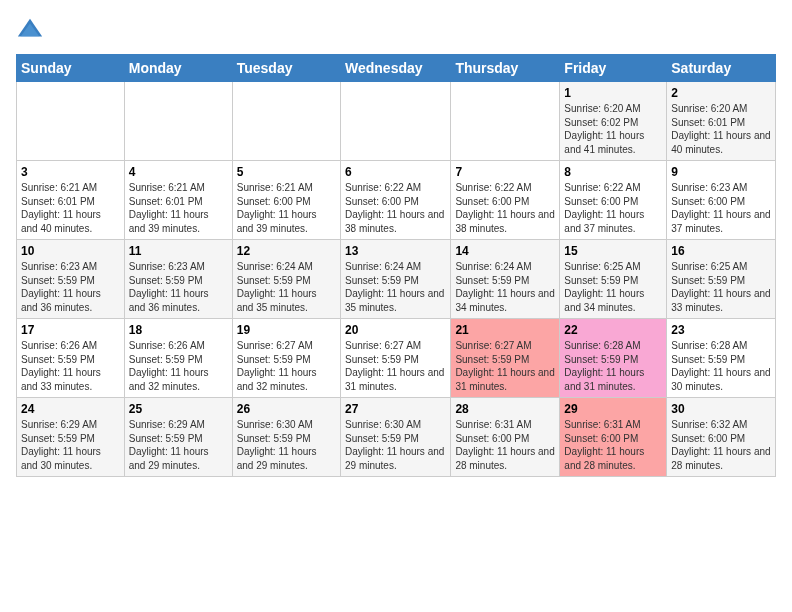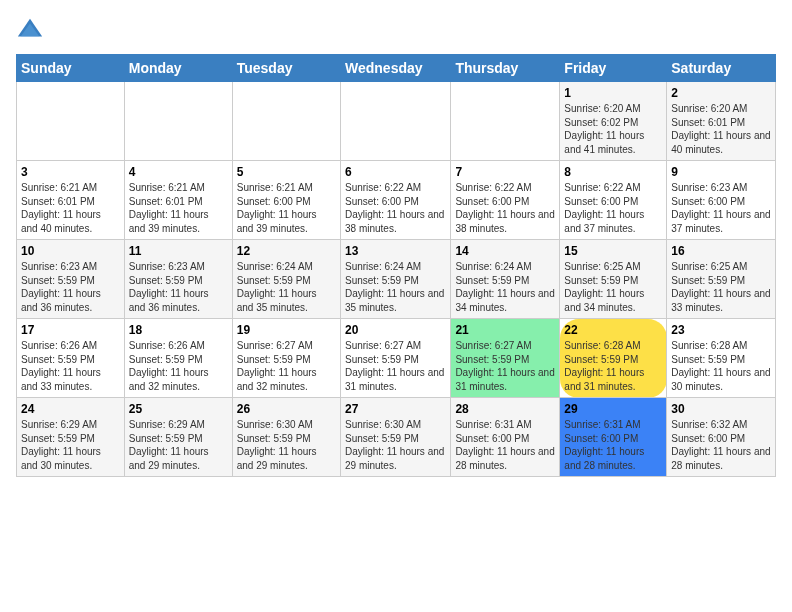--- a/index.html
+++ b/index.html
@@ -263,27 +263,27 @@
             <div class="day-info" style="white-space: pre-line;">Sunrise: 6:27 AM
 Sunset: 5:59 PM
 Daylight: 11 hours and 32 minutes.</div>
           </td>
           <td style="background: rgb(255, 255, 255); margin-left: 12px;">
             <span class="day-number">20</span>
             <div class="day-info" style="white-space: pre-line;">Sunrise: 6:27 AM
 Sunset: 5:59 PM
 Daylight: 11 hours and 31 minutes.</div>
           </td>
-          <td style="background: #86efac;">
+          <td style="background: #fca5a5;">
             <span class="day-number">21</span>
             <div class="day-info" style="white-space: pre-line;">Sunrise: 6:27 AM
 Sunset: 5:59 PM
 Daylight: 11 hours and 31 minutes.</div>
           </td>
-          <td style="background: #fde047; border-radius: 19px;">
+          <td style="background: #f9a8d4;">
             <span class="day-number">22</span>
             <div class="day-info" style="white-space: pre-line;">Sunrise: 6:28 AM
 Sunset: 5:59 PM
 Daylight: 11 hours and 31 minutes.</div>
           </td>
           <td style="background: rgb(255, 255, 255);">
             <span class="day-number">23</span>
             <div class="day-info" style="white-space: pre-line;">Sunrise: 6:28 AM
 Sunset: 5:59 PM
 Daylight: 11 hours and 30 minutes.</div>
@@ -313,21 +313,21 @@
             <div class="day-info" style="white-space: pre-line;">Sunrise: 6:30 AM
 Sunset: 5:59 PM
 Daylight: 11 hours and 29 minutes.</div>
           </td>
           <td style="background: rgb(245, 245, 245);">
             <span class="day-number">28</span>
             <div class="day-info" style="white-space: pre-line;">Sunrise: 6:31 AM
 Sunset: 6:00 PM
 Daylight: 11 hours and 28 minutes.</div>
           </td>
-          <td style="background: #3b82f6;">
+          <td style="background: #fca5a5;">
             <span class="day-number">29</span>
             <div class="day-info" style="white-space: pre-line;">Sunrise: 6:31 AM
 Sunset: 6:00 PM
 Daylight: 11 hours and 28 minutes.</div>
           </td>
           <td style="background: rgb(245, 245, 245);">
             <span class="day-number">30</span>
             <div class="day-info" style="white-space: pre-line;">Sunrise: 6:32 AM
 Sunset: 6:00 PM
 Daylight: 11 hours and 28 minutes.</div>

